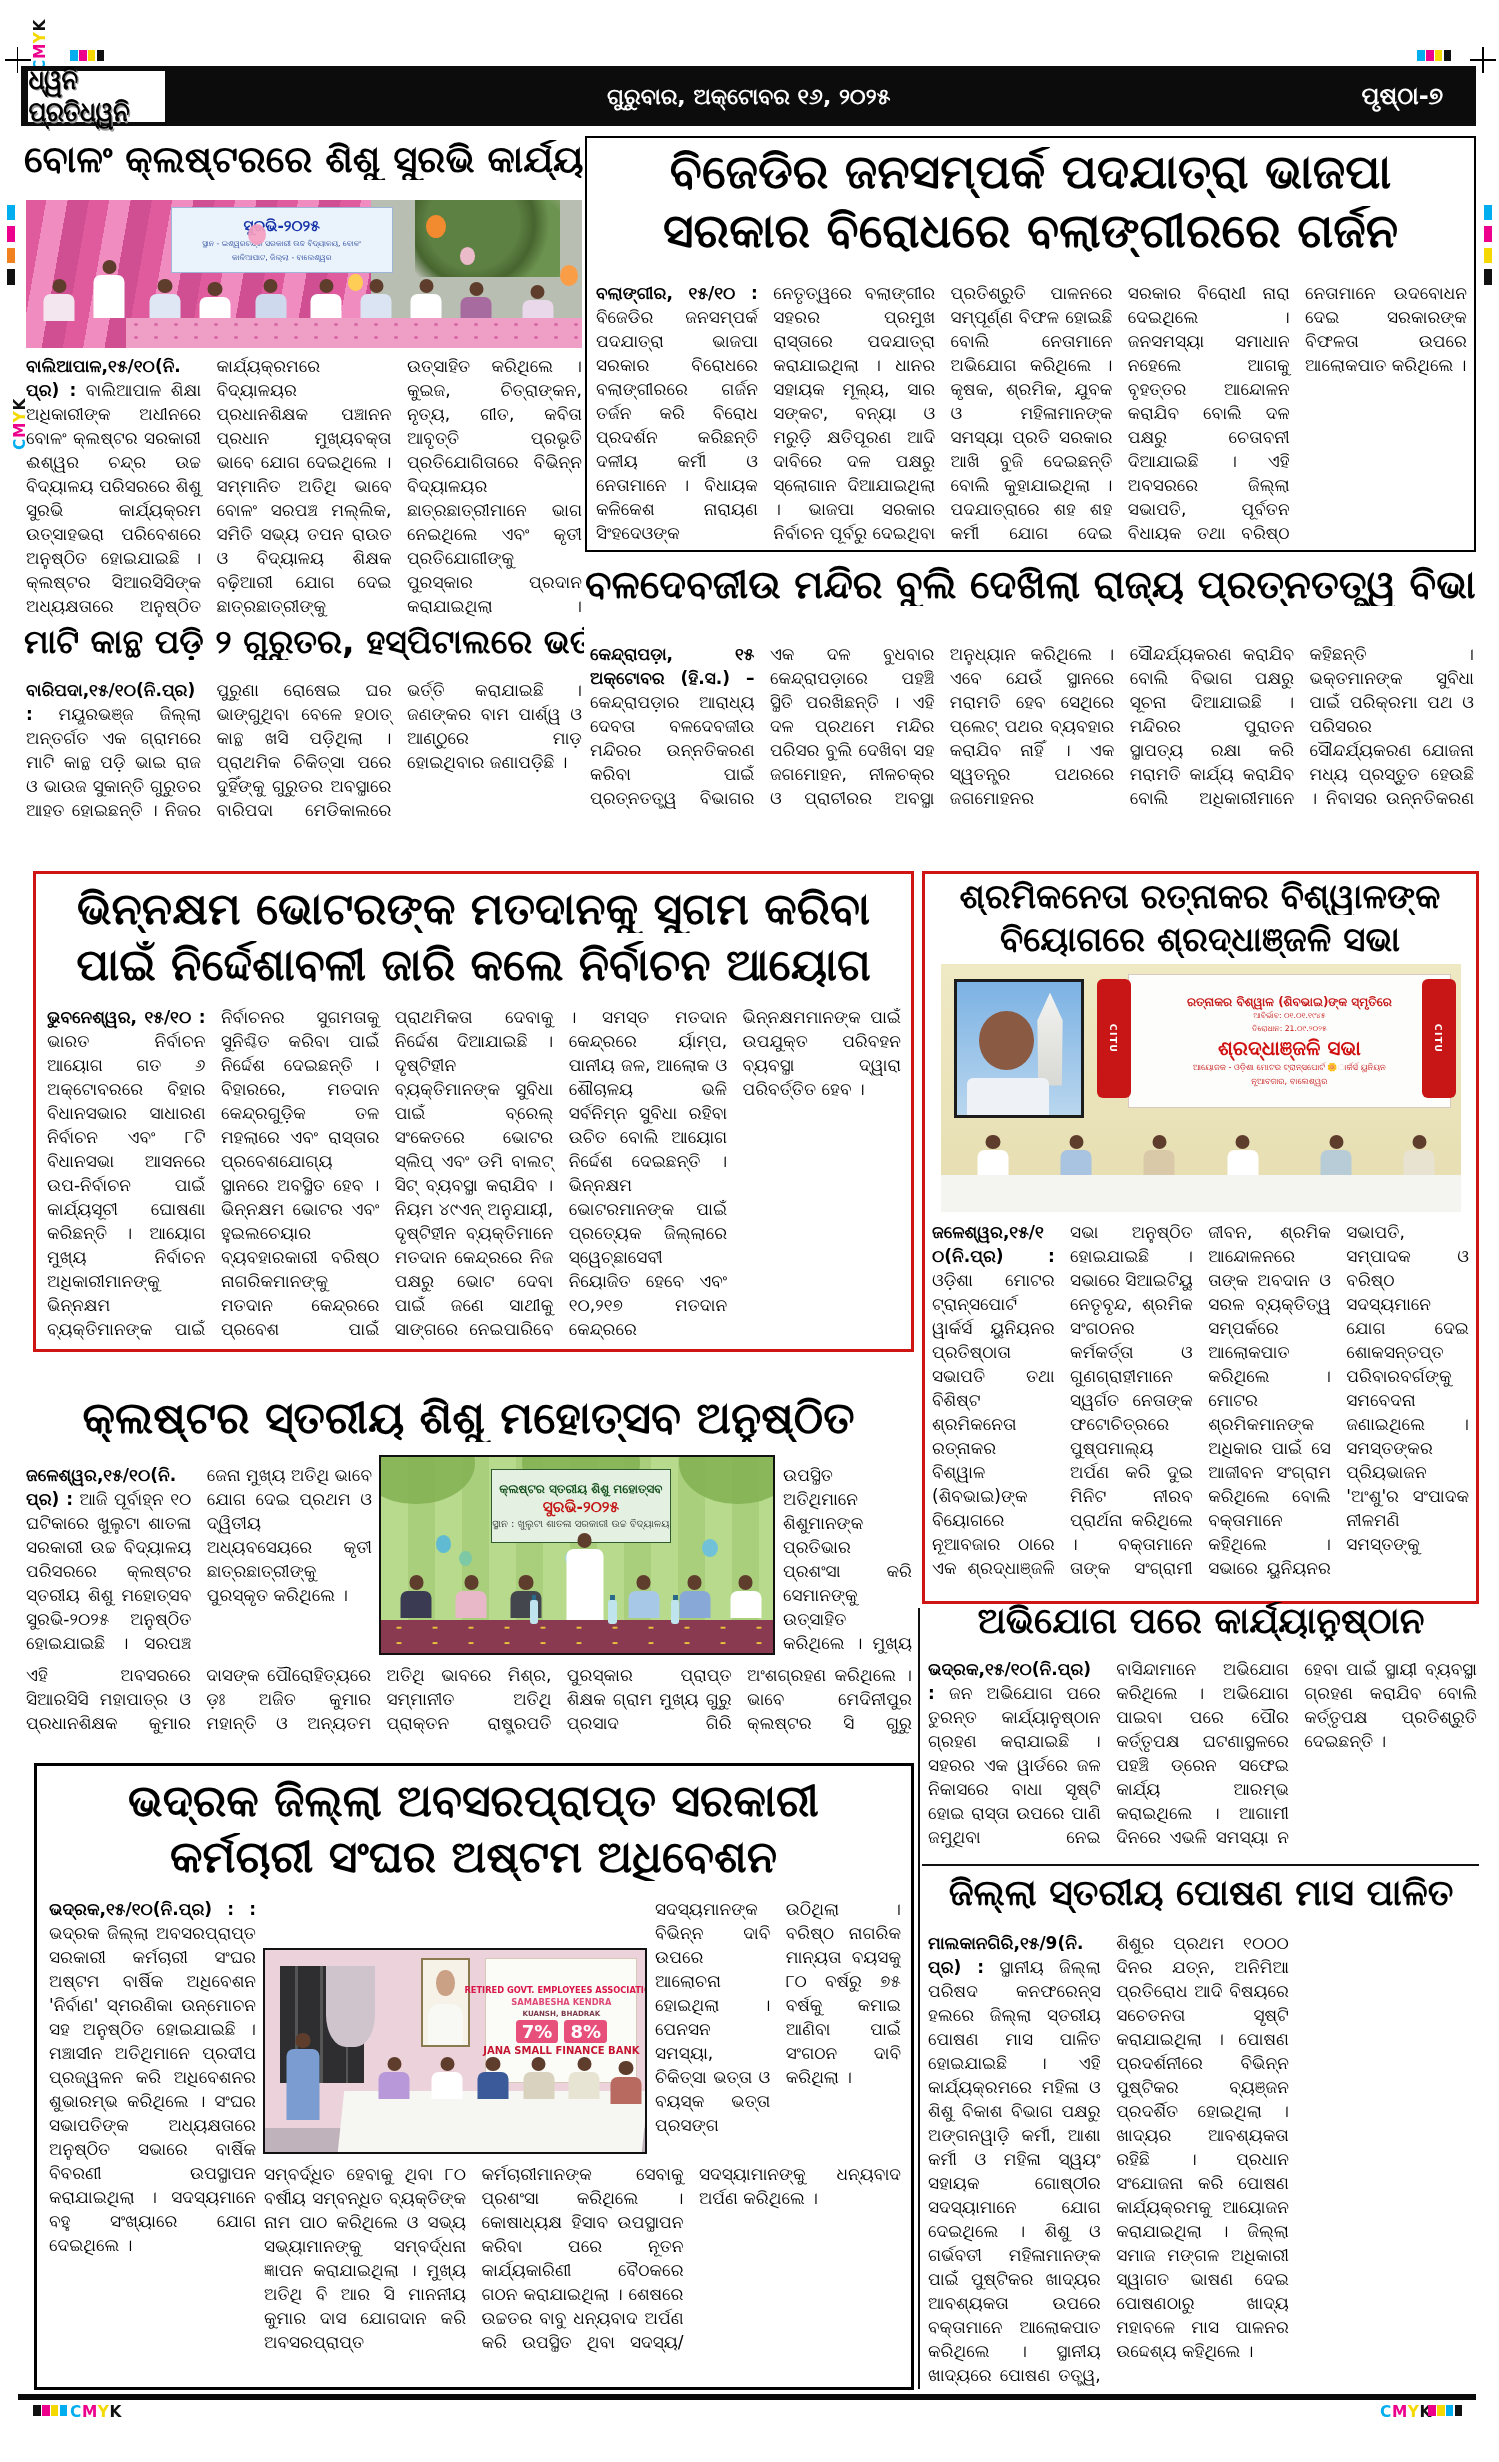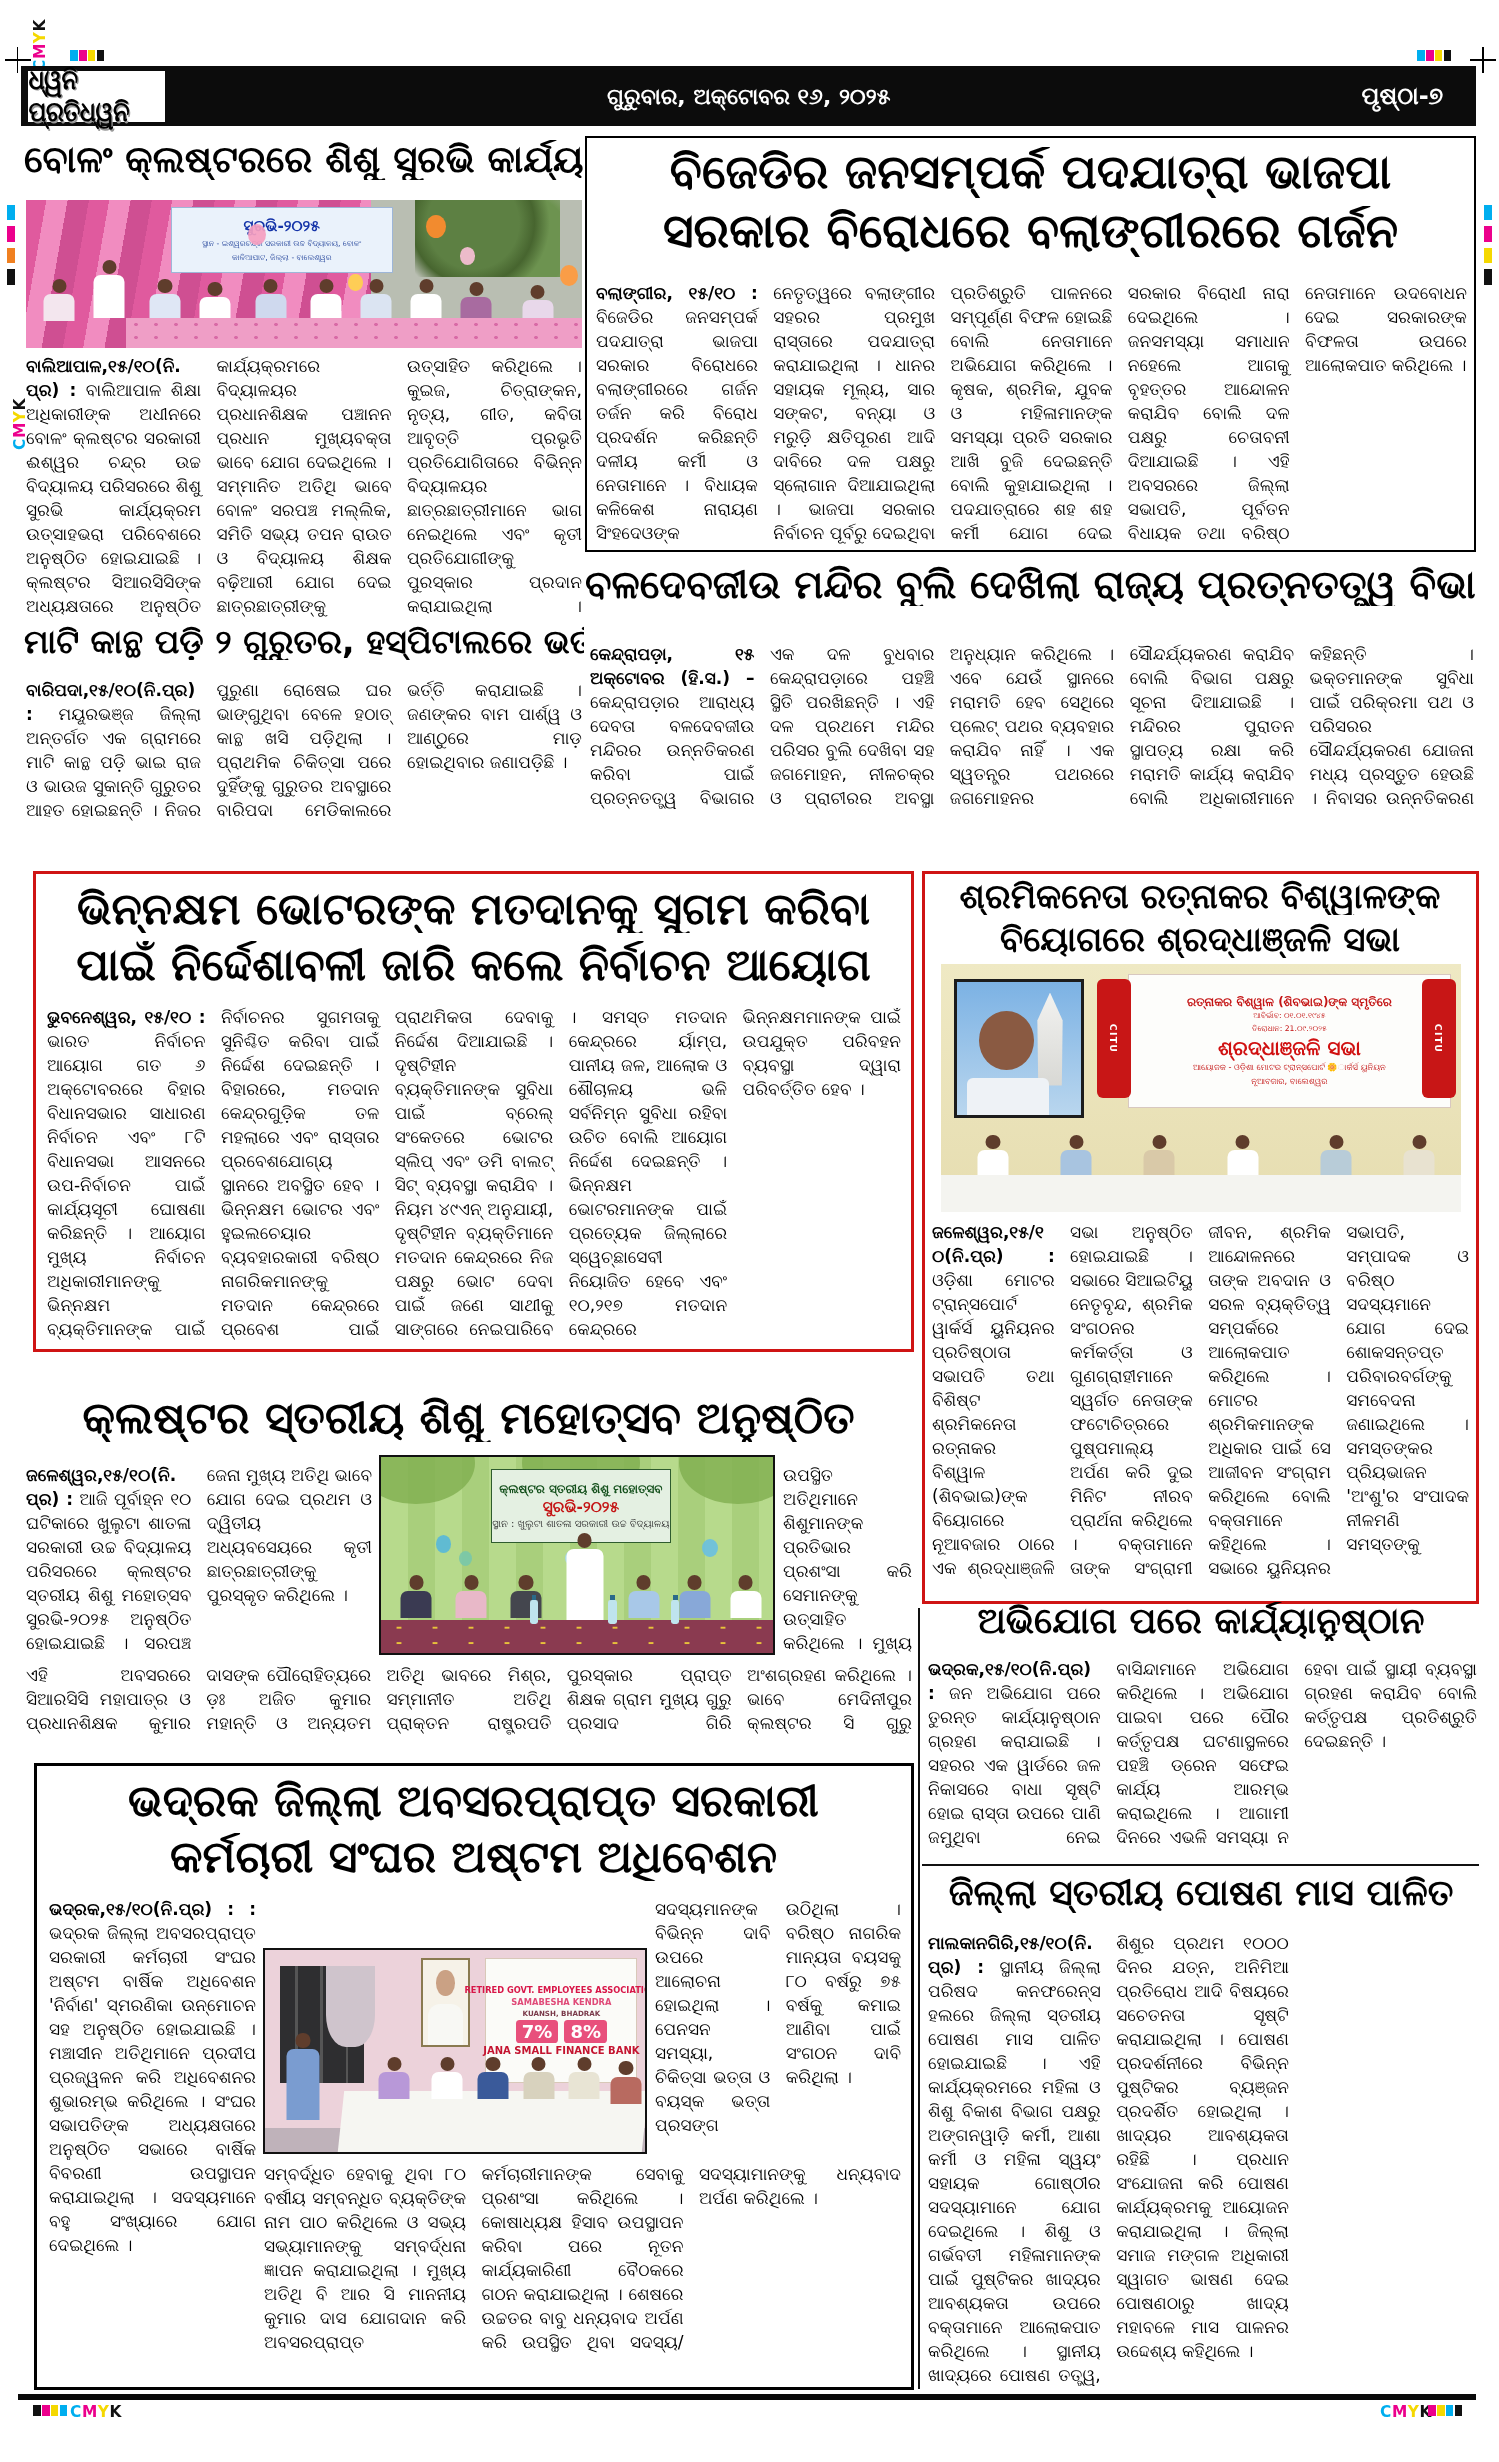--- a/index.html
+++ b/index.html
@@ -484,21 +484,21 @@
 
   <div class="vrule" id="div-i" data-name="column-divider"></div>
   <div class="hl" id="hl-i" data-name="headline-abhijog">ଅଭିଯୋଗ ପରେ କାର୍ଯ୍ୟାନୁଷ୍ଠାନ</div>
   <div class="body-text" id="body-i" data-name="article-body-abhijog">
     <span class="dl" data-name="dateline">ଭଦ୍ରକ,୧୫/୧୦(ନି.ପ୍ର) :</span>
     <span data-name="body-copy">ଜନ ଅଭିଯୋଗ ପରେ ତୁରନ୍ତ କାର୍ଯ୍ୟାନୁଷ୍ଠାନ ଗ୍ରହଣ କରାଯାଇଛି । ସହରର ଏକ ୱାର୍ଡରେ ଜଳ ନିକାସରେ ବାଧା ସୃଷ୍ଟି ହୋଇ ରାସ୍ତା ଉପରେ ପାଣି ଜମୁଥିବା ନେଇ ବାସିନ୍ଦାମାନେ ଅଭିଯୋଗ କରିଥିଲେ । ଅଭିଯୋଗ ପାଇବା ପରେ ପୌର କର୍ତ୍ତୃପକ୍ଷ ଘଟଣାସ୍ଥଳରେ ପହଞ୍ଚି ଡ୍ରେନ ସଫେଇ କାର୍ଯ୍ୟ ଆରମ୍ଭ କରାଇଥିଲେ । ଆଗାମୀ ଦିନରେ ଏଭଳି ସମସ୍ୟା ନ ହେବା ପାଇଁ ସ୍ଥାୟୀ ବ୍ୟବସ୍ଥା ଗ୍ରହଣ କରାଯିବ ବୋଲି କର୍ତ୍ତୃପକ୍ଷ ପ୍ରତିଶ୍ରୁତି ଦେଇଛନ୍ତି ।</span>
   </div>
   <div class="hrule" id="rule-ij" data-name="section-rule"></div>
   <div class="hl" id="hl-j" data-name="headline-poshan">ଜିଲ୍ଲା ସ୍ତରୀୟ ପୋଷଣ ମାସ ପାଳିତ</div>
   <div class="body-text" id="body-j" data-name="article-body-poshan">
-    <span class="dl" data-name="dateline">ମାଲକାନଗିରି,୧୫/୧୦(ନି.ପ୍ର) :</span>
+    <span class="dl" data-name="dateline">ମାଲକାନଗିରି,୧୫/9(ନି.ପ୍ର) :</span>
     <span data-name="body-copy">ସ୍ଥାନୀୟ ଜିଲ୍ଲା ପରିଷଦ କନଫରେନ୍ସ ହଲରେ ଜିଲ୍ଲା ସ୍ତରୀୟ ପୋଷଣ ମାସ ପାଳିତ ହୋଇଯାଇଛି । ଏହି କାର୍ଯ୍ୟକ୍ରମରେ ମହିଳା ଓ ଶିଶୁ ବିକାଶ ବିଭାଗ ପକ୍ଷରୁ ଅଙ୍ଗନୱାଡ଼ି କର୍ମୀ, ଆଶା କର୍ମୀ ଓ ମହିଳା ସ୍ୱୟଂ ସହାୟକ ଗୋଷ୍ଠୀର ସଦସ୍ୟାମାନେ ଯୋଗ ଦେଇଥିଲେ । ଶିଶୁ ଓ ଗର୍ଭବତୀ ମହିଳାମାନଙ୍କ ପାଇଁ ପୁଷ୍ଟିକର ଖାଦ୍ୟର ଆବଶ୍ୟକତା ଉପରେ ବକ୍ତାମାନେ ଆଲୋକପାତ କରିଥିଲେ । ସ୍ଥାନୀୟ ଖାଦ୍ୟରେ ପୋଷଣ ତତ୍ତ୍ୱ, ଶିଶୁର ପ୍ରଥମ ୧୦୦୦ ଦିନର ଯତ୍ନ, ଅନିମିଆ ପ୍ରତିରୋଧ ଆଦି ବିଷୟରେ ସଚେତନତା ସୃଷ୍ଟି କରାଯାଇଥିଲା । ପୋଷଣ ପ୍ରଦର୍ଶନୀରେ ବିଭିନ୍ନ ପୁଷ୍ଟିକର ବ୍ୟଞ୍ଜନ ପ୍ରଦର୍ଶିତ ହୋଇଥିଲା । ଖାଦ୍ୟର ଆବଶ୍ୟକତା ରହିଛି । ପ୍ରଧାନ ସଂଯୋଜନା କରି ପୋଷଣ କାର୍ଯ୍ୟକ୍ରମକୁ ଆୟୋଜନ କରାଯାଇଥିଲା । ଜିଲ୍ଲା ସମାଜ ମଙ୍ଗଳ ଅଧିକାରୀ ସ୍ୱାଗତ ଭାଷଣ ଦେଇ ପୋଷଣଠାରୁ ଖାଦ୍ୟ ମହାବଳେ ମାସ ପାଳନର ଉଦ୍ଦେଶ୍ୟ କହିଥିଲେ ।</span>
   </div>
 
   <div id="footer-rule" data-name="footer-rule"></div>
   <div class="colorbar" style="left:33px;top:2405px;" data-name="color-bar-bottom-left">
       <i style="background:#111"></i>
       <i style="background:#ec008c"></i>
       <i style="background:#f5d800"></i>
       <i style="background:#00aeef"></i>
     </div>

